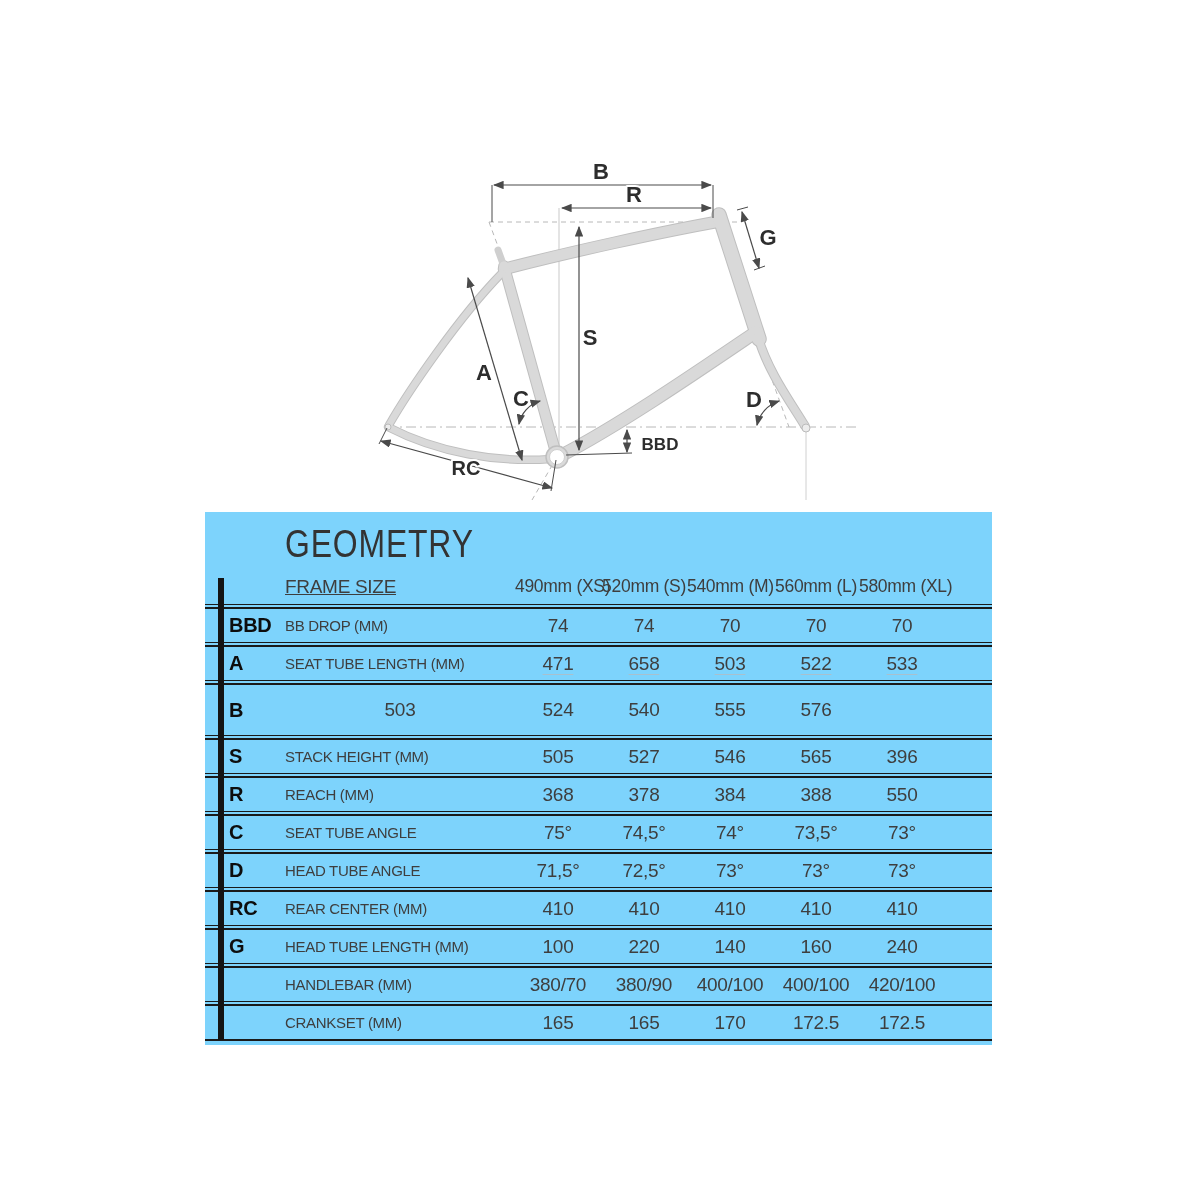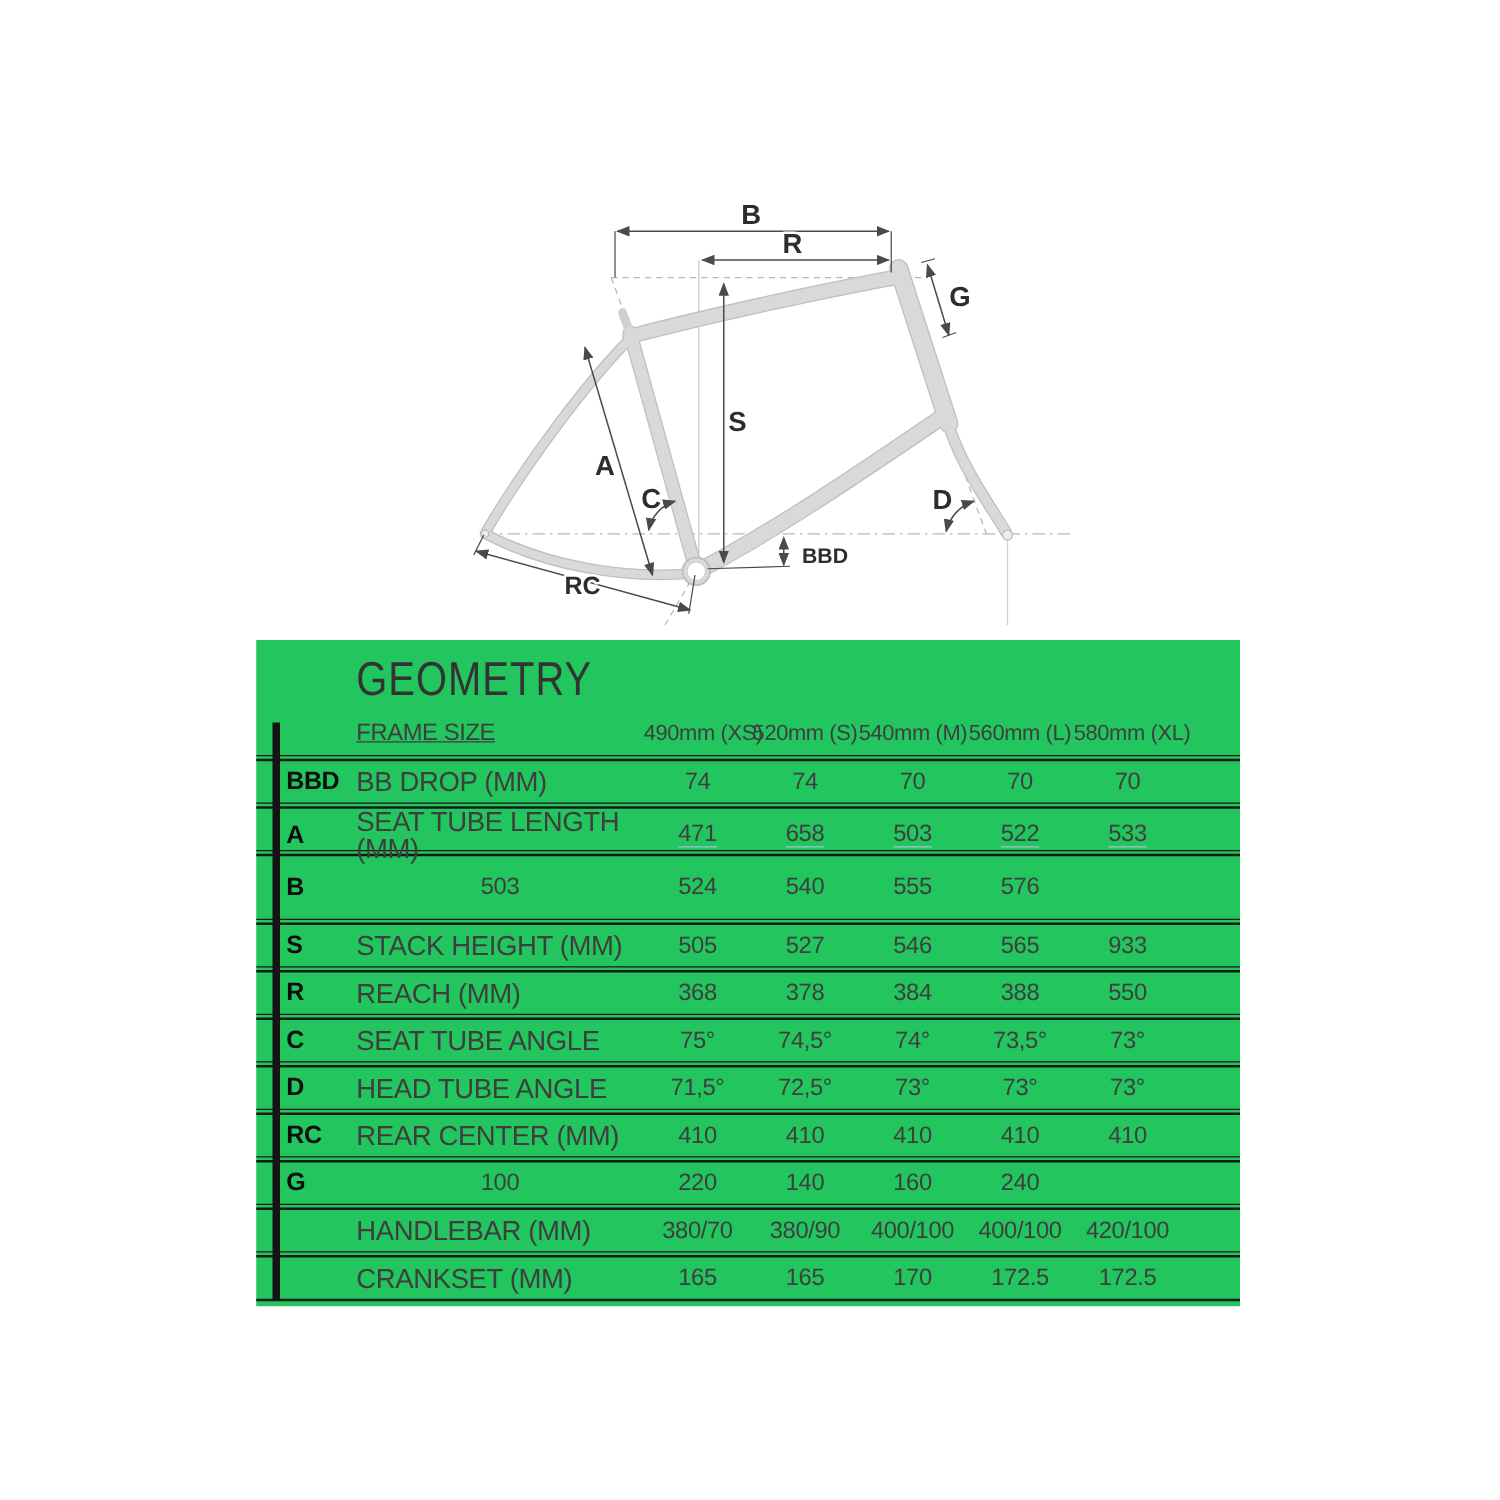--- a/index.html
+++ b/index.html
@@ -5,35 +5,35 @@
   html,body{margin:0;padding:0;}
   body{
     width:1200px;height:1200px;position:relative;background:#ffffff;
     font-family:"Liberation Sans", sans-serif;color:#3e3e3e;overflow:hidden;
   }
   
   .diagram{position:absolute;left:368px;top:140px;width:528px;height:366px;}
   
   .geo{
     position:absolute;left:205px;top:512px;width:787px;height:533px;
-    background:#22c55e;letter-spacing:-0.3px;
+    background:#7dd3fc;letter-spacing:-0.3px;
   }
   .geo .vbar{position:absolute;left:13px;top:66px;width:6px;height:462px;background:#141414;}
   .geo-title{
     margin:10px 0 2px 80px;font-size:38px;line-height:44px;font-weight:400;color:#333;
     transform:scaleX(0.84);transform-origin:left center;white-space:nowrap;letter-spacing:1px;
   }
   .trow{
     display:grid;grid-template-columns:80px 230px repeat(5,86px);
     align-items:center;height:33px;
   }
   .trow.tall{height:50px;}
   .trow.head{height:36px;}
   .code{padding-left:24px;font-weight:700;font-size:20px;color:#0d0d0d;white-space:nowrap;}
-  .lbl{font-size:22px;color:#3e3e3e;line-height:21px;}
+  .lbl{font-size:15px;color:#3e3e3e;line-height:21px;}
   .val{font-size:19px;color:#3e3e3e;text-align:center;white-space:nowrap;justify-self:stretch;}
   .head .lbl{font-size:19px;text-decoration:underline;}
   .head .val{font-size:17.5px;}
   .u .val-t{
     text-decoration:underline;text-decoration-color:#a9c0cd;
     text-decoration-thickness:1px;text-underline-offset:4px;margin-top:20px;
   }
   .sep{height:2px;border-top:1px solid #1a1a1a;border-bottom:2px solid #1a1a1a;}
   .botline{height:4px;border-top:2px solid #1a1a1a;}
   
@@ -168,21 +168,21 @@
   </div>
   <div class="sep"></div>
 
   <div class="trow">
     <div class="code">S</div>
     <div class="lbl">STACK HEIGHT (MM)</div>
     <div class="val">505</div>
     <div class="val">527</div>
     <div class="val">546</div>
     <div class="val">565</div>
-    <div class="val">933</div>
+    <div class="val">396</div>
   </div>
   <div class="sep"></div>
 
   <div class="trow">
     <div class="code">R</div>
     <div class="lbl">REACH (MM)</div>
     <div class="val">368</div>
     <div class="val">378</div>
     <div class="val">384</div>
     <div class="val">388</div>
@@ -218,20 +218,21 @@
     <div class="val">410</div>
     <div class="val">410</div>
     <div class="val">410</div>
     <div class="val">410</div>
     <div class="val">410</div>
   </div>
   <div class="sep"></div>
 
   <div class="trow">
     <div class="code">G</div>
+    <div class="lbl">HEAD TUBE LENGTH (MM)</div>
     <div class="val">100</div>
     <div class="val">220</div>
     <div class="val">140</div>
     <div class="val">160</div>
     <div class="val">240</div>
   </div>
   <div class="sep"></div>
 
   <div class="trow">
     <div class="code"></div>

